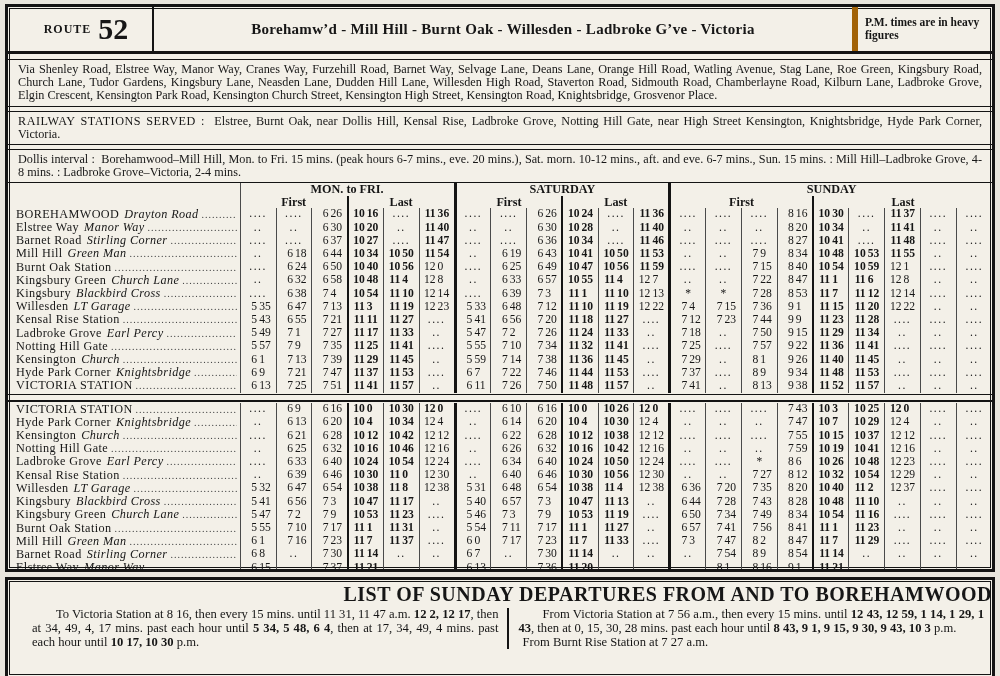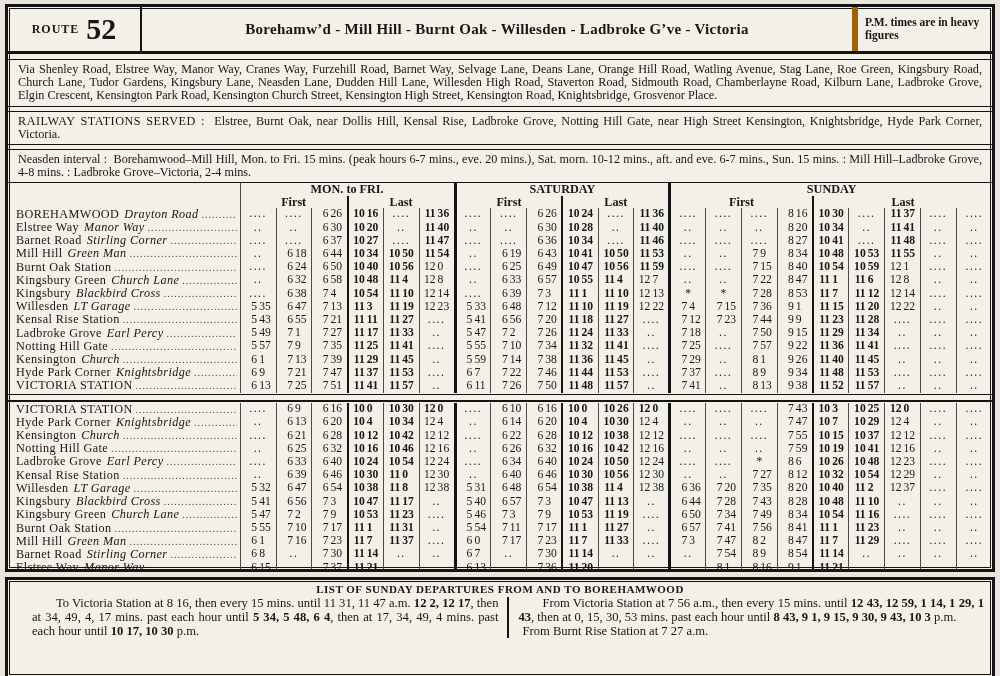--- a/index.html
+++ b/index.html
@@ -3,21 +3,21 @@
 <meta charset="utf-8">
 <style>
   html,body{margin:0;padding:0;width:1000px;height:676px;overflow:hidden;
     background:#e9e6de;color:#161616;
     font-family:"Liberation Serif","DejaVu Serif",serif;}
   .box{border:3px solid #141414;background:#f3f0e8;
     box-shadow:inset 0 0 0 1px #f3f0e8, inset 0 0 0 2px #141414;}
   .main{margin:4px 5px 0 5px;height:562px;overflow:hidden;}
   
   .hdr{display:flex;align-items:stretch;height:44px;}
-  .route{width:132px;border-right:2px solid #141414;display:flex;align-items:center;justify-content:center;gap:7px;}
+  .route{width:132px;border-right:2px solid #141414;display:flex;align-items:center;justify-content:center;gap:7px;margin-left:12px;}
   .route .lbl{font-weight:700;font-size:12px;letter-spacing:1px;}
   .route .num{font-weight:700;font-size:30px;line-height:1;}
   .ttl{flex:1;display:flex;align-items:center;justify-content:center;font-weight:700;font-size:15px;letter-spacing:.3px;}
   .pmnote{width:120px;border-left:6px solid #a16207;font-weight:700;font-size:11.5px;line-height:13px;display:flex;align-items:center;padding:0 7px;}
   .hr2{height:5px;border-top:3px solid #141414;border-bottom:1px solid #141414;}
   .hr1{border-top:1.5px solid #141414;}
   .hrd{height:4px;border-top:1px solid #141414;border-bottom:1px solid #141414;}
   
   .para{padding:3px 10px 3px 10px;font-size:12.2px;line-height:13.2px;text-align:justify;}
   .para .cap{letter-spacing:.5px;}
@@ -35,21 +35,21 @@
   .sp{border-left:2px solid #141414;}
   .t{display:flex;}
   .t .h{flex:1;text-align:right;padding-right:2px;}
   .t .m{flex:1;text-align:left;}
   .pm{font-weight:700;}
   .dots{letter-spacing:1.5px;font-size:9.5px;color:#222;}
   .star{font-weight:700;}
   .midrule{height:5px;border-top:1px solid #141414;border-bottom:2px solid #141414;margin:1px 0;}
   
   .sbox{margin:5px 5px 0 5px;height:96px;overflow:hidden;}
-  .stitle{text-align:center;font-weight:700;font-size:11px;letter-spacing:.5px;padding-top:3px;}
+  .stitle{text-align:right;font-weight:700;font-size:20px;letter-spacing:.5px;padding-top:3px;}
   .scols{display:flex;padding:2px 8px 0 24px;}
   .scl{width:49%;border-right:2px solid #141414;padding-right:9px;}
   .scr{flex:1;padding-left:9px;}
   p.sd{margin:0;font-size:12.6px;line-height:13.8px;text-align:justify;text-indent:24px;}
   p.sd.flush{text-indent:4px;}
   p.sd.gap{margin-top:5px;}
   .b{font-weight:700;}
   .i{font-style:italic;}
 </style>
 </head>
@@ -66,21 +66,21 @@
     <div class="pmnote">P.M. times are in heavy figures</div>
   </div>
   <div class="hr2"></div>
 
   <div class="para">Via Shenley Road, Elstree Way, Manor Way, Cranes Way, Furzehill Road, Barnet Way, Selvage Lane, Deans Lane, Orange Hill Road, Watling Avenue, Stag Lane, Roe Green, Kingsbury Road, Church Lane, Tudor Gardens, Kingsbury Lane, Neasden Lane, Dudden Hill Lane, Willesden High Road, Staverton Road, Sidmouth Road, Chamberlayne Road, Kilburn Lane, Ladbroke Grove, Elgin Crescent, Kensington Park Road, Kensington Church Street, Kensington High Street, Kensington Road, Knightsbridge, Grosvenor Place.</div>
   <div class="hrd"></div>
 
   <div class="para"><span class="cap">RAILWAY STATIONS SERVED :</span>&nbsp;&nbsp;<span>Elstree, Burnt Oak, near Dollis Hill, Kensal Rise, Ladbroke Grove, Notting Hill Gate, near High Street Kensington, Knightsbridge, Hyde Park Corner, Victoria.</span></div>
   <div class="hrd"></div>
 
-  <div class="para"><span>Neasden interval :</span>&nbsp;&nbsp;<span>Borehamwood–Mill Hill, Mon. to Fri. 15 mins. (peak hours 6-7 mins., eve. 20 mins.), Sat. morn. 10-12 mins., aft. and eve. 6-7 mins., Sun. 15 mins. :  Mill Hill–Ladbroke Grove, 4-8 mins. :  Ladbroke Grove–Victoria, 2-4 mins.</span></div>
+  <div class="para"><span>Dollis interval :</span>&nbsp;&nbsp;<span>Borehamwood–Mill Hill, Mon. to Fri. 15 mins. (peak hours 6-7 mins., eve. 20 mins.), Sat. morn. 10-12 mins., aft. and eve. 6-7 mins., Sun. 15 mins. :  Mill Hill–Ladbroke Grove, 4-8 mins. :  Ladbroke Grove–Victoria, 2-4 mins.</span></div>
   <div class="hr1"></div>
 
   <table class="tt" id="tt0">
       <colgroup>
         <col style="width: 23.6%;">
         <col style="width: 3.6381%;">
         <col style="width: 3.6381%;">
         <col style="width: 3.6381%;">
         <col style="width: 3.6381%;">
         <col style="width: 3.6381%;">
@@ -2879,17 +2879,17 @@
 
 </div>
 
 <div class="box sbox">
   <div class="stitle">LIST OF SUNDAY DEPARTURES FROM AND TO BOREHAMWOOD</div>
   <div class="scols">
     <div class="scl">
       <p class="sd"><span>To Victoria Station at 8 16, then every 15 mins. until 11 31, 11 47 a.m. </span><span class="b">12 2, 12 17</span><span>, then at 34, 49, 4, 17 mins. past each hour until </span><span class="b">5 34, 5 48, 6 4</span><span>, then at 17, 34, 49, 4 mins. past each hour until </span><span class="b">10 17, 10 30</span><span> p.m.</span></p>
     </div>
     <div class="scr">
-      <p class="sd"><span>From Victoria Station at 7 56 a.m., then every 15 mins. until </span><span class="b">12 43, 12 59, 1 14, 1 29, 1 43</span><span>, then at 0, 15, 30, 53 mins. past each hour until </span><span class="b">8 43, 9 1, 9 15, 9 30, 9 43, 10 3</span><span> p.m.</span></p>
+      <p class="sd"><span>From Victoria Station at 7 56 a.m., then every 15 mins. until </span><span class="b">12 43, 12 59, 1 14, 1 29, 1 43</span><span>, then at 0, 15, 30, 28 mins. past each hour until </span><span class="b">8 43, 9 1, 9 15, 9 30, 9 43, 10 3</span><span> p.m.</span></p>
       <p class="sd flush"><span>From Burnt Rise Station at </span><span>7 27</span><span> a.m.</span></p>
     </div>
   </div>
 </div>
 
 </body></html>

